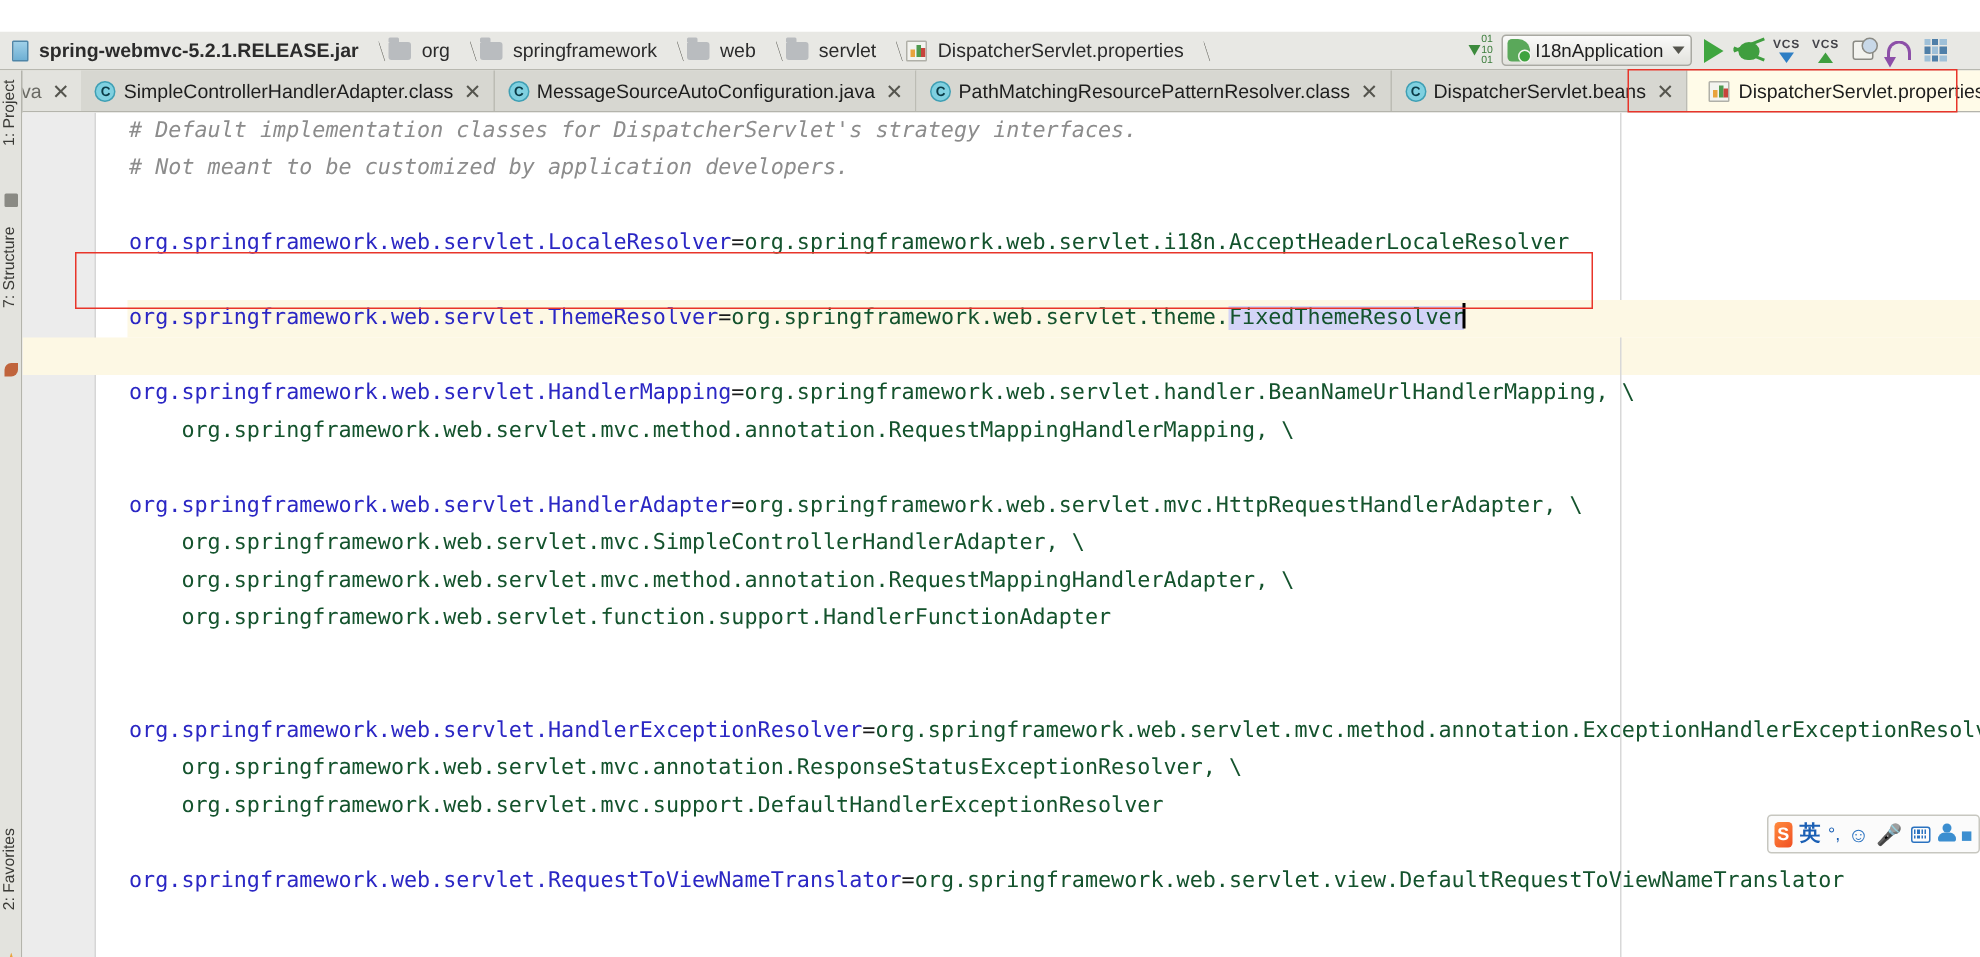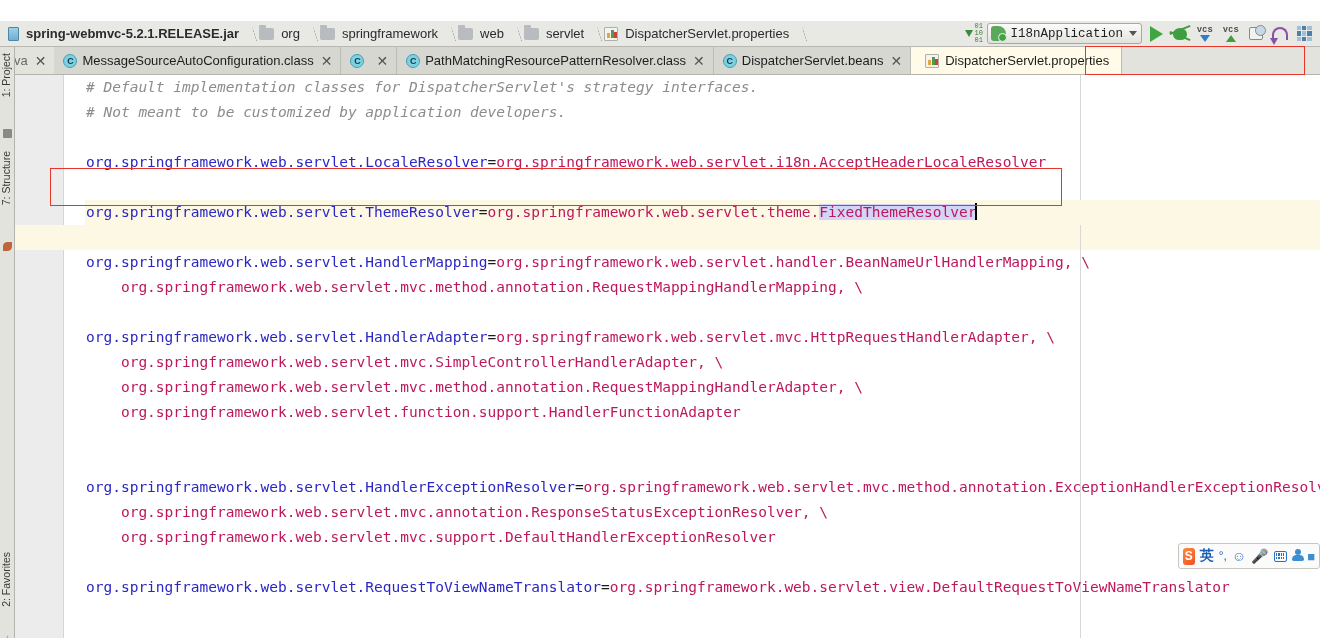--- a/index.html
+++ b/index.html
@@ -59,21 +59,21 @@
     background: #f3f3ef; border: 1px solid #b0b0a8; border-radius: 1px;
     overflow: hidden;
   }
   .ico-props i {
     position: absolute; bottom: 2px; width: 3px; display: block;
   }
   .ico-props i:nth-child(1){ left:2px; height:5px; background:#e8a33d; }
   .ico-props i:nth-child(2){ left:5.5px; height:8px; background:#4e9a4e; }
   .ico-props i:nth-child(3){ left:9px; height:6px; background:#c7443c; }
 
-  .topbar-right { display: flex; align-items: center; gap: 4px; padding-right: 6px; height: 26px; font-family: Liberation Mono, monospace; }
+  .topbar-right { display: flex; align-items: center; gap: 4px; padding-right: 20px; height: 26px; }
 
   .tb-btn { width: 20px; height: 20px; position: relative; display:inline-block; }
   .ic-sort { display:flex; align-items:center; }
   .ic-sort .arrow {
     width:0;height:0;border-left:4px solid transparent;border-right:4px solid transparent;
     border-top:7px solid #3c8a3c; margin-right:1px;
   }
   .ic-sort .digits { display:flex; flex-direction:column; font-size:7px; color:#3c7d3c; line-height:7px; }
 
   .runconfig {
@@ -174,21 +174,21 @@
   }
   .line {
     position: relative;
     height: 25px; line-height: 25px;
     white-space: pre;
     padding-left: 1px;
   }
   .line.current { background: #fdf8e4; }
   .cmt   { color: #8c8c8c; font-style: italic; }
   .key   { color: #2b27c4; }
-  .val   { color: #be185d; }
+  .val   { color: #14532d; }
   .eq    { color: #1a1a1a; }
   .sel   { background: #d4d4f7; }
   .caret {
     display: inline-block; width: 2px; height: 17px;
     background: #000; vertical-align: -3px; margin-left: -1px;
   }
   
   .curline-strip {
     position: absolute; left: 0; width: 1305px; height: 25px;
     background: #fdf8e4;
@@ -341,26 +341,27 @@
 
   <div class="tabstrip">
 
     <div class="etab clipped" style="background:#e3e3de;border-right:none;padding-left:14px;">
       <span style="color:#6a6a64;">va</span>
       <span class="tab-close">✕</span>
     </div>
 
     <div class="etab">
       <span class="tab-ico-class">C</span>
-      <span>MessageSourceAutoConfiguration.class</span>
+      <span>SimpleControllerHandlerAdapter.class</span>
       <span class="tab-close">✕</span>
     </div>
 
     <div class="etab">
       <span class="tab-ico-class">C</span>
+      <span>MessageSourceAutoConfiguration.java</span>
       <span class="tab-close">✕</span>
     </div>
 
     <div class="etab">
       <span class="tab-ico-class">C</span>
       <span>PathMatchingResourcePatternResolver.class</span>
       <span class="tab-close">✕</span>
     </div>
 
     <div class="etab">

